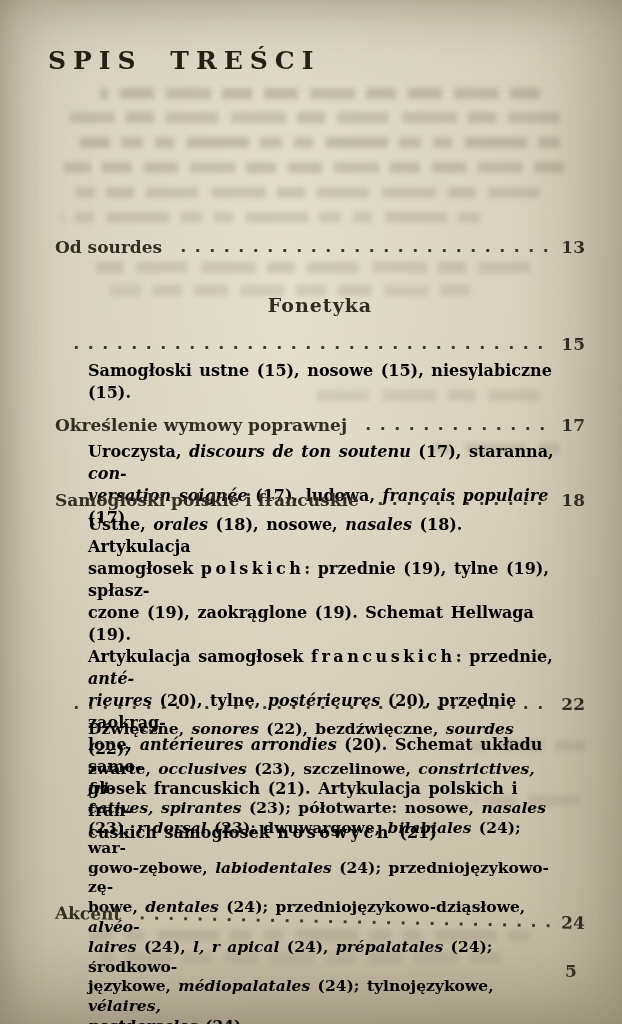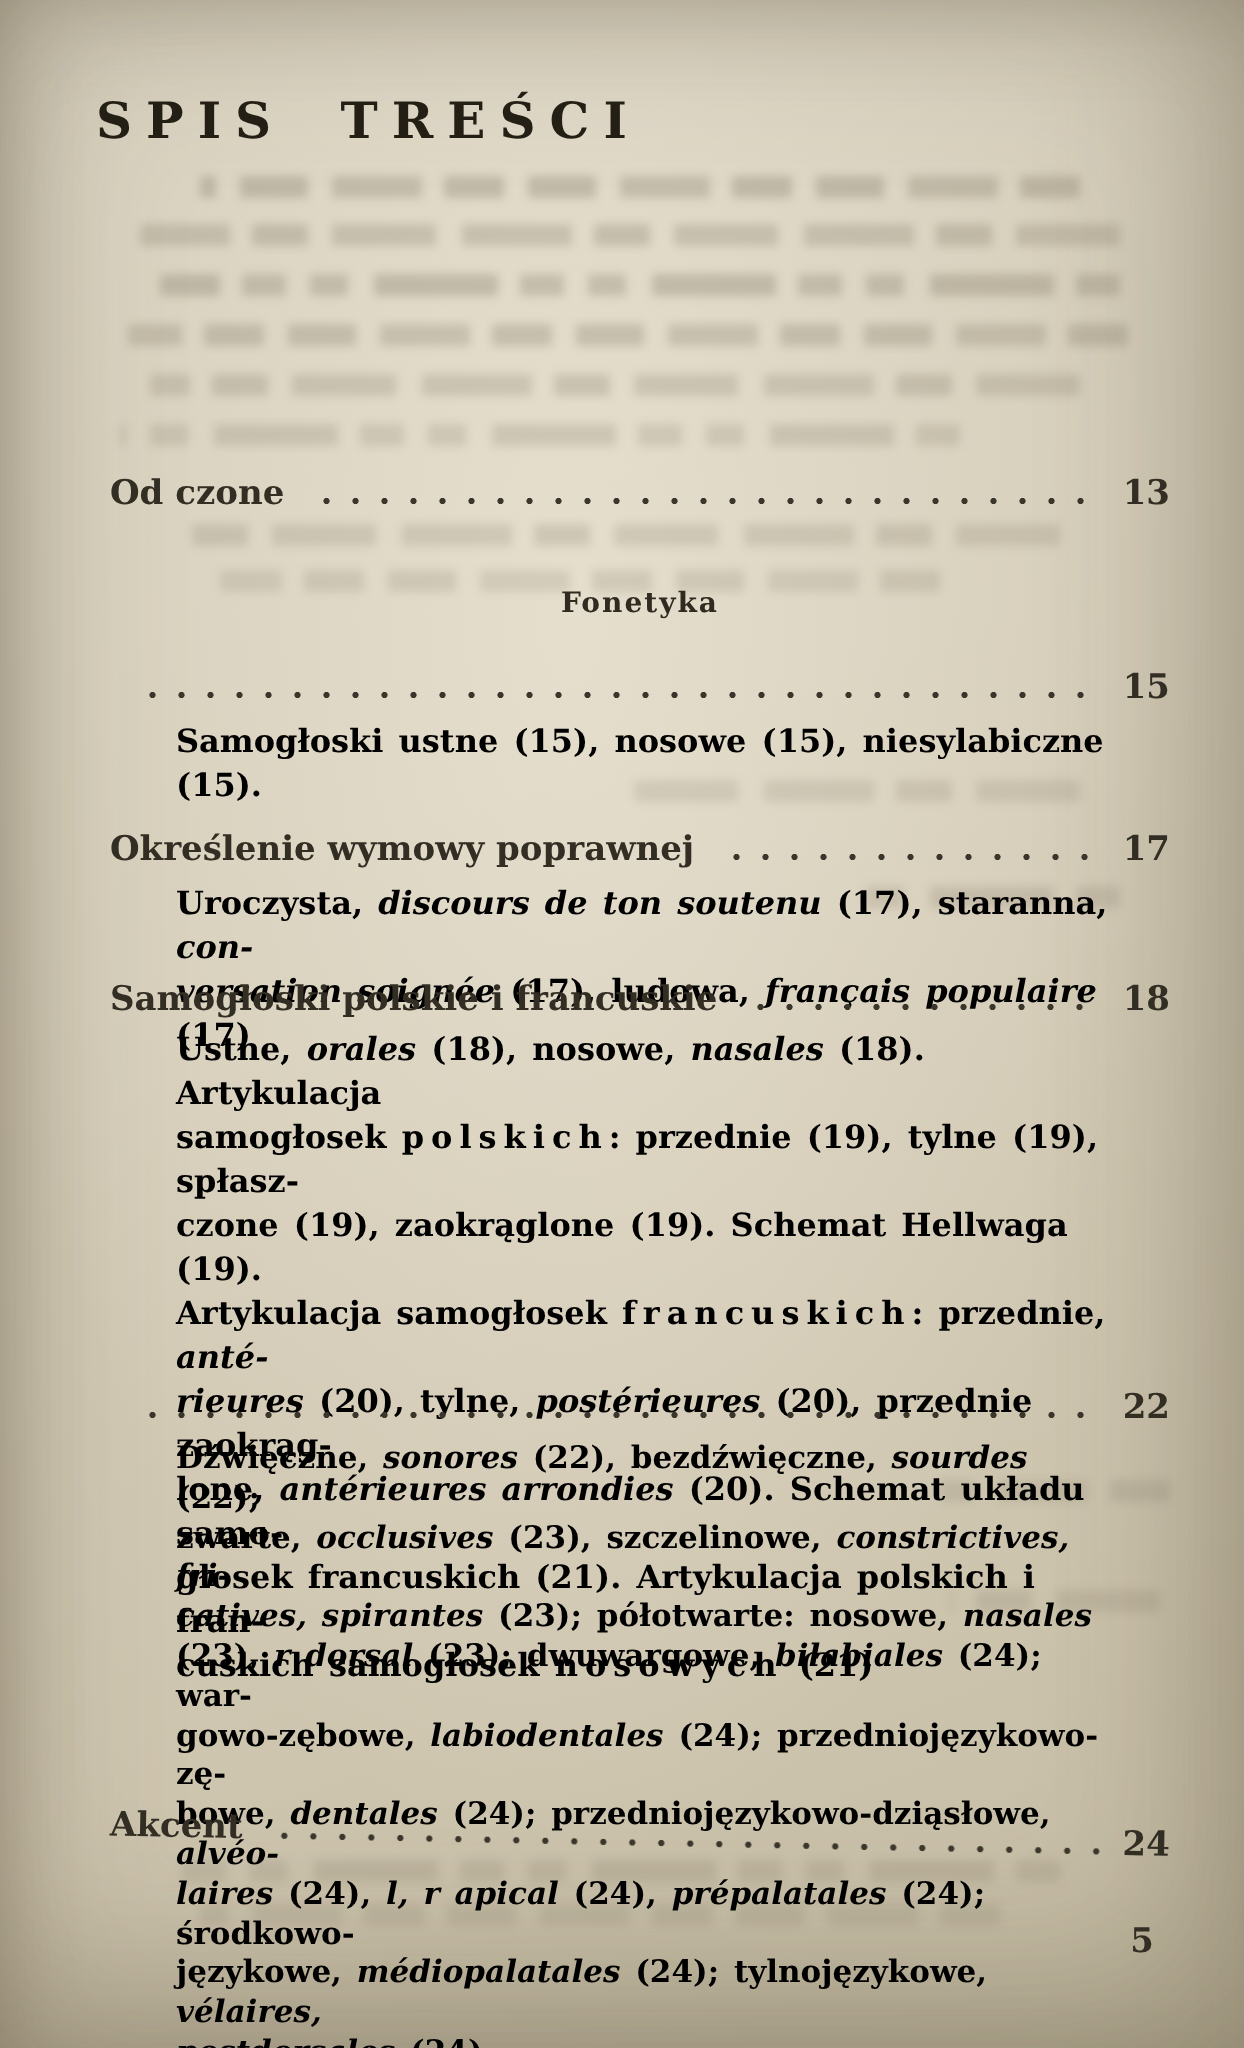--- a/index.html
+++ b/index.html
@@ -30,21 +30,21 @@
   .gp2{background:repeating-linear-gradient(90deg, rgba(112,102,84,.5) 0 52px, rgba(112,102,84,0) 52px 64px, rgba(112,102,84,.55) 64px 92px, rgba(112,102,84,0) 92px 103px, rgba(112,102,84,.5) 103px 158px, rgba(112,102,84,0) 158px 171px);}
   .gp3{background:repeating-linear-gradient(90deg, rgba(112,102,84,.5) 0 22px, rgba(112,102,84,0) 22px 33px, rgba(112,102,84,.55) 33px 95px, rgba(112,102,84,0) 95px 108px, rgba(112,102,84,.5) 108px 127px, rgba(112,102,84,0) 127px 139px);}
   
   .title{
     position:absolute;left:0;top:46px;width:622px;
     text-align:left;font-size:25px;font-weight:bold;color:#241f15;
     letter-spacing:7px;word-spacing:12px;margin-left:48px;
   }
   .heading{
     position:absolute;left:55px;width:530px;text-align:center;
-    font-size:14px;font-weight:bold;color:#302b21;letter-spacing:1px;
+    font-size:19px;font-weight:bold;color:#302b21;letter-spacing:1px;
   }
   .row{
     position:absolute;left:55px;width:530px;
     display:flex;align-items:baseline;
     font-size:17px;font-weight:bold;color:#332e24;
   }
   .leader{
     flex:1;align-self:stretch;margin:0 10px 0 12px;
     background-image:radial-gradient(circle, #3b362b 1.35px, rgba(0,0,0,0) 1.75px);
     background-size:14.5px 7px;background-repeat:repeat-x;
@@ -81,21 +81,21 @@
 <div class="ghost gp2" style="top:390px;left:310px;width:230px;opacity:.3"></div>
 <div class="ghost gp3" style="top:443px;left:430px;width:130px;opacity:.35"></div>
 <div class="ghost gp1" style="top:740px;left:470px;width:115px;opacity:.3"></div>
 <div class="ghost gp2" style="top:795px;left:475px;width:105px;opacity:.3"></div>
 <div class="ghost gp3" style="top:930px;left:80px;width:450px;opacity:.3"></div>
 <div class="ghost gp1" style="top:952px;left:100px;width:400px;opacity:.25"></div>
 
 <div class="title">SPIS TREŚCI</div>
 
 <div class="row" style="top:237px">
-  <span>Od czone</span>
+  <span>Od sourdes</span>
   <span class="leader"></span>
   <span class="pg">13</span>
 </div>
 
 <div class="heading" style="top:294px">Fonetyka</div>
 
 <div class="row" style="top:334px">
   <span class="leader"></span>
   <span class="pg">15</span>
 </div>

